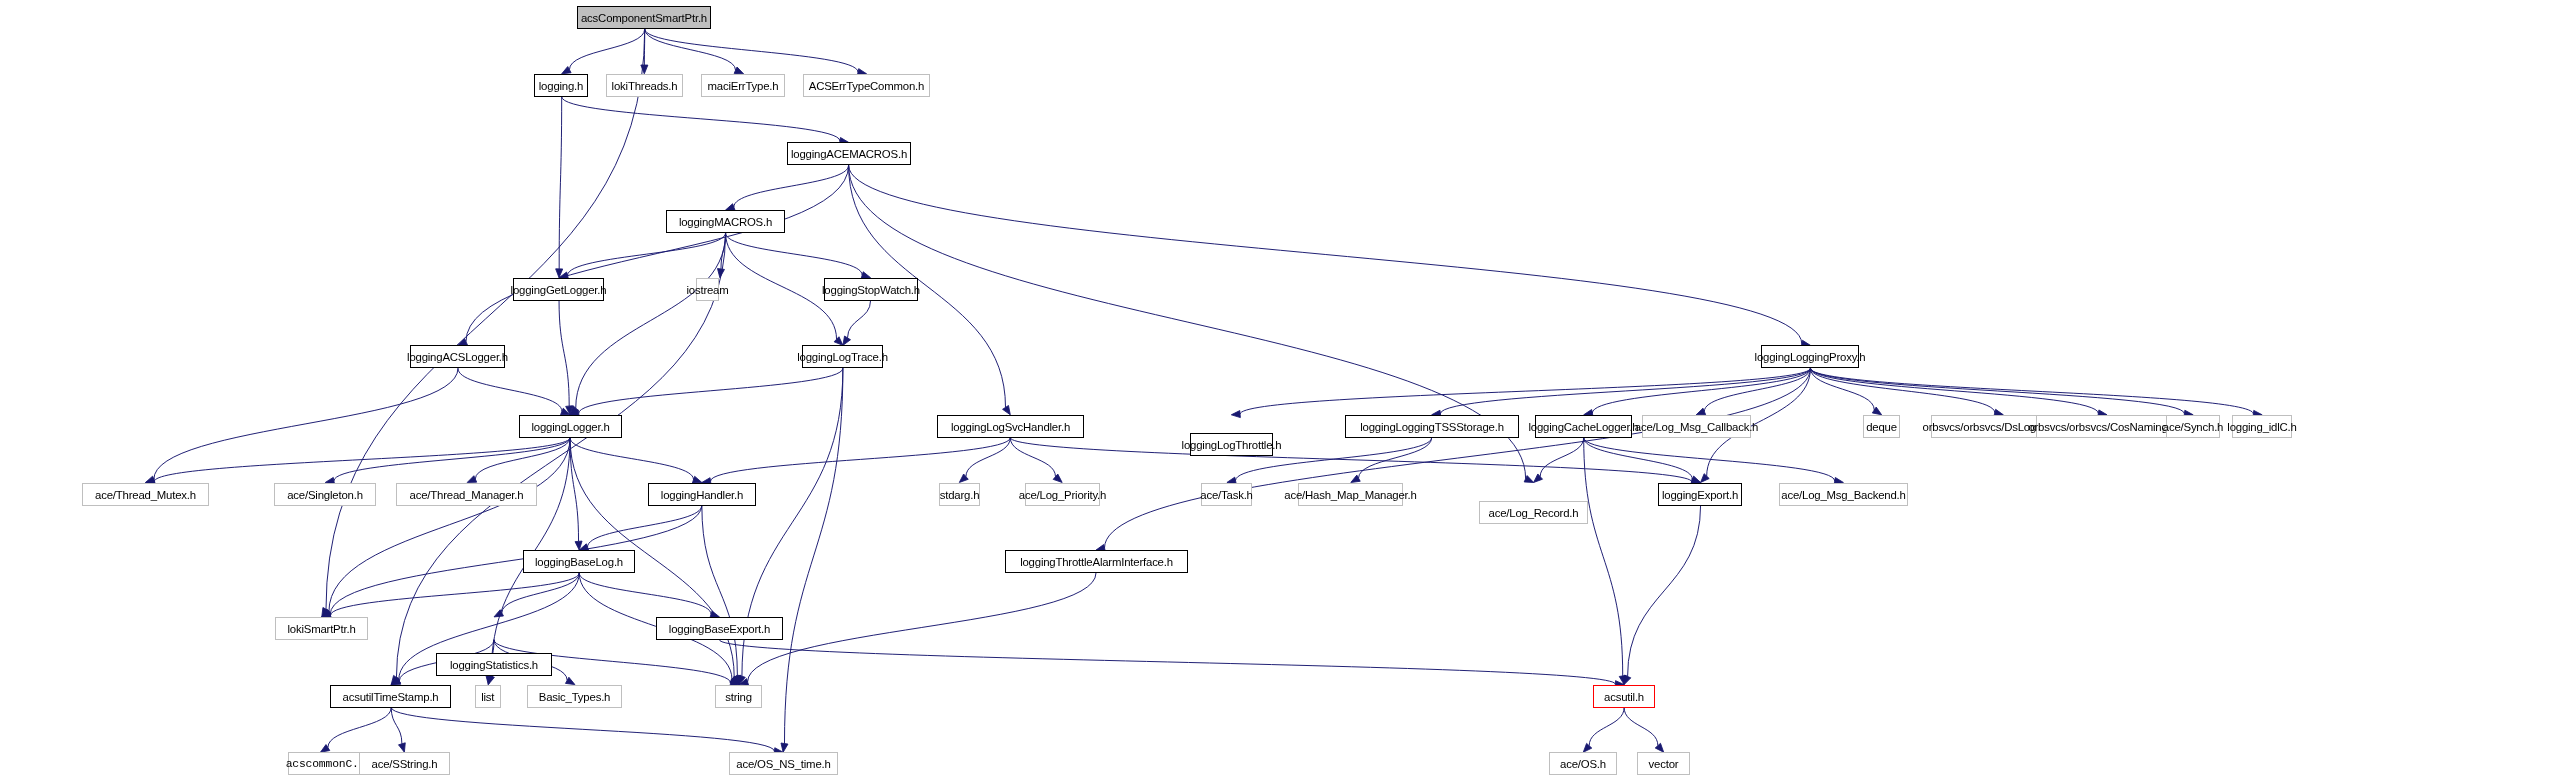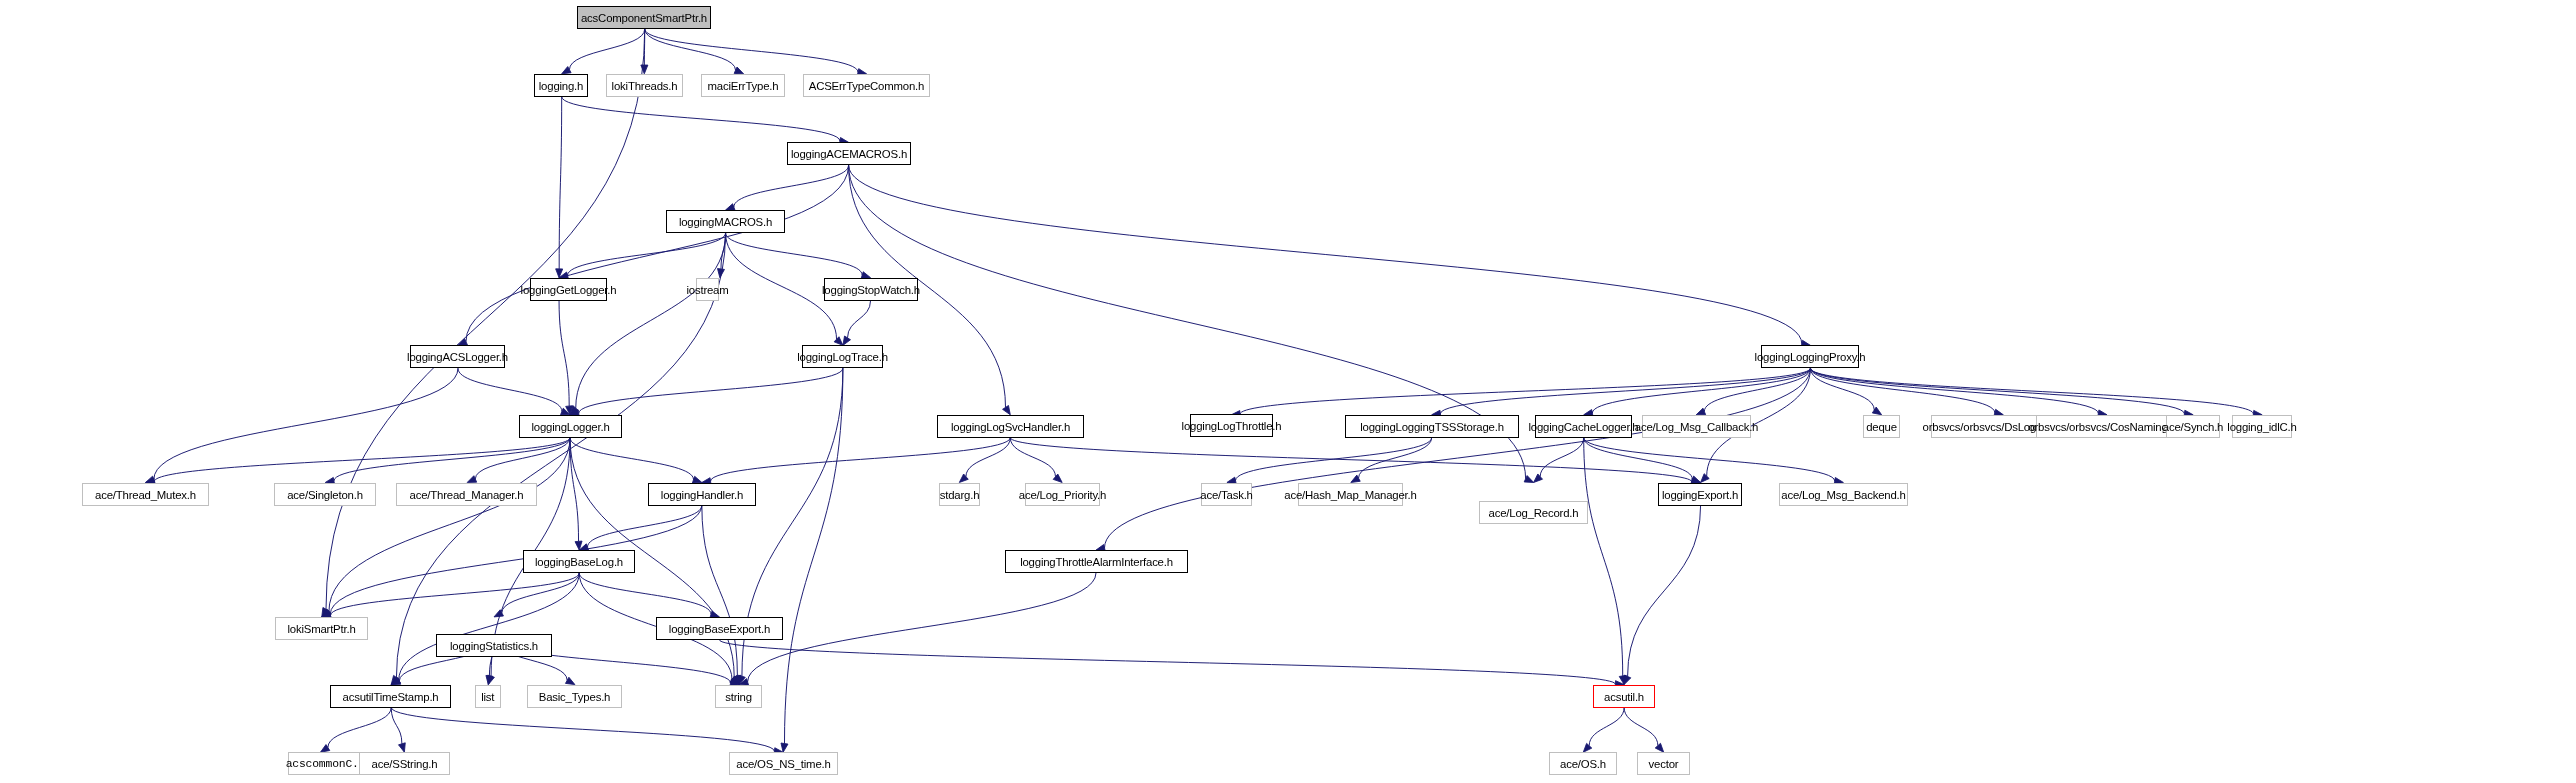--- a/index.html
+++ b/index.html
@@ -183,21 +183,21 @@
     </div>
   <div class="node ext" style="left:803px;top:74px;width:127px;">
       <span>ACSErrTypeCommon.h</span>
     </div>
   <div class="node doc" style="left:787px;top:142px;width:124px;">
       <span>loggingACEMACROS.h</span>
     </div>
   <div class="node doc" style="left:666px;top:210px;width:119px;">
       <span>loggingMACROS.h</span>
     </div>
-  <div class="node doc" style="left:513px;top:278px;width:77px;margin-left:17px;">
+  <div class="node doc" style="left:513px;top:278px;width:91px;">
       <span>loggingGetLogger.h</span>
     </div>
   <div class="node ext" style="left:696px;top:278px;width:23px;">
       <span>iostream</span>
     </div>
   <div class="node doc" style="left:824px;top:278px;width:94px;">
       <span>loggingStopWatch.h</span>
     </div>
   <div class="node doc" style="left:410px;top:345px;width:95px;">
       <span>loggingACSLogger.h</span>
@@ -207,21 +207,21 @@
     </div>
   <div class="node doc" style="left:1761px;top:345px;width:98px;">
       <span>loggingLoggingProxy.h</span>
     </div>
   <div class="node doc" style="left:519px;top:415px;width:103px;">
       <span>loggingLogger.h</span>
     </div>
   <div class="node doc" style="left:937px;top:415px;width:147px;">
       <span>loggingLogSvcHandler.h</span>
     </div>
-  <div class="node doc" style="left:1190px;top:414px;width:83px;">
+  <div class="node doc" style="left:1190px;top:433px;width:83px;">
       <span>loggingLogThrottle.h</span>
     </div>
   <div class="node doc" style="left:1345px;top:415px;width:174px;">
       <span>loggingLoggingTSSStorage.h</span>
     </div>
   <div class="node doc" style="left:1535px;top:415px;width:97px;">
       <span>loggingCacheLogger.h</span>
     </div>
   <div class="node ext" style="left:1642px;top:415px;width:109px;">
       <span>ace/Log_Msg_Callback.h</span>
@@ -276,21 +276,21 @@
     </div>
   <div class="node doc" style="left:523px;top:550px;width:112px;">
       <span>loggingBaseLog.h</span>
     </div>
   <div class="node doc" style="left:1005px;top:550px;width:183px;">
       <span>loggingThrottleAlarmInterface.h</span>
     </div>
   <div class="node ext" style="left:275px;top:617px;width:93px;">
       <span>lokiSmartPtr.h</span>
     </div>
-  <div class="node doc" style="left:436px;top:634px;width:116px;">
+  <div class="node doc" style="left:436px;top:653px;width:116px;">
       <span>loggingStatistics.h</span>
     </div>
   <div class="node doc" style="left:656px;top:617px;width:127px;">
       <span>loggingBaseExport.h</span>
     </div>
   <div class="node doc" style="left:330px;top:685px;width:121px;">
       <span>acsutilTimeStamp.h</span>
     </div>
   <div class="node ext" style="left:475px;top:685px;width:25.5px;">
       <span>list</span>

